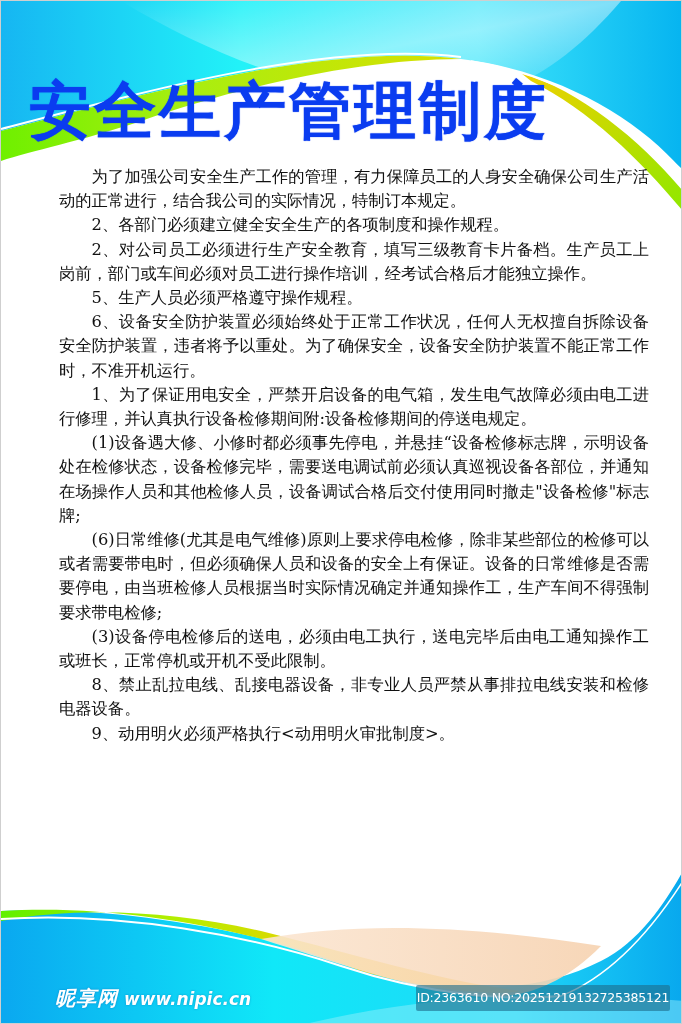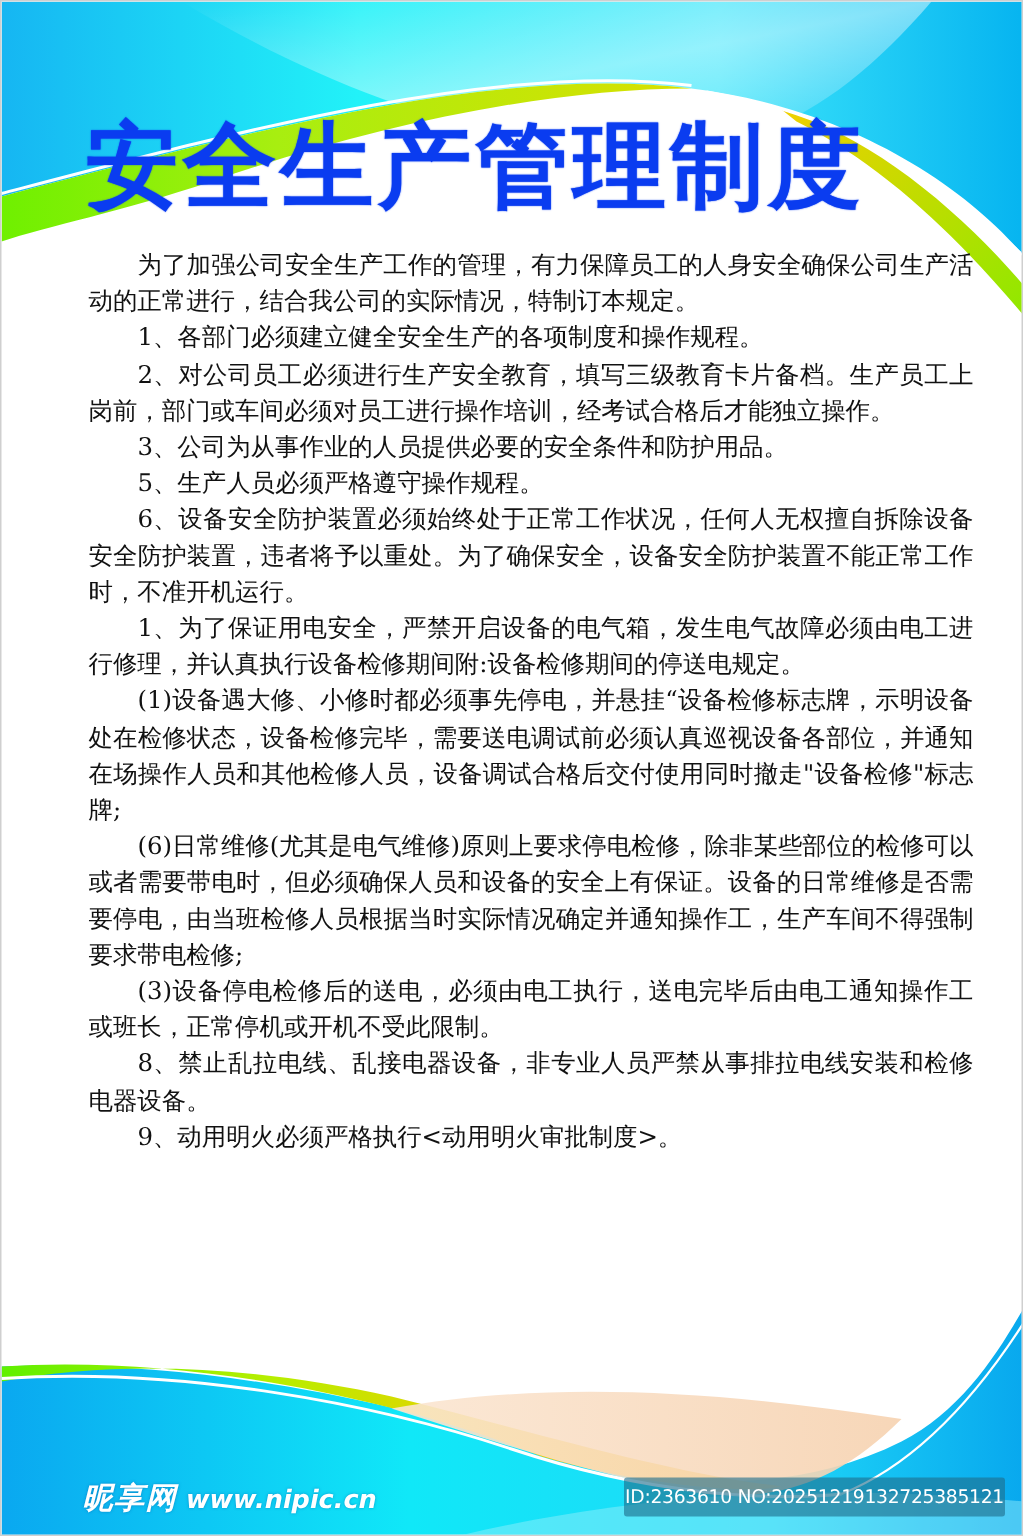--- a/index.html
+++ b/index.html
@@ -8,21 +8,21 @@
       background: #ffffff;
       font-family: "DejaVu Serif", "Liberation Serif", serif;
     }
     .poster {
       position: absolute; left: 0; top: 0; width: 682px; height: 1024px;
       border: 1px solid #cfcfcf; box-sizing: border-box; overflow: hidden;
       background: #ffffff;
     }
     .bg-svg { position: absolute; left: 0; top: 0; width: 682px; height: 1024px; }
     .title {
-      position: absolute; left: 0; top: 70px; width: 576px; text-align: right;
+      position: absolute; left: 0; top: 70px; width: 576px; text-align: center;
       font-family: "DejaVu Sans", "Liberation Sans", sans-serif;
       font-weight: bold; font-size: 62px; letter-spacing: 3px;
       color: #0a3cf0; line-height: 80px;
       text-shadow: 0 0 1px #0a3cf0;
     }
     .body-text {
       position: absolute; left: 48px; top: 164px; width: 590px;
       font-size: 16.3px; line-height: 24.2px; color: #111; margin-left: 10px;
     }
     .body-text p { margin: 0; text-indent: 2em; text-align: justify; }
@@ -99,23 +99,22 @@
     <path d="M260,938 C360,920 470,925 600,945 C560,985 520,1000 470,995 C400,985 330,960 260,938 Z" fill="url(#peach)"></path>
     <path d="M0,918 C120,910 250,935 340,965 C430,995 510,1000 560,995" fill="none" stroke="#ffffff" stroke-width="2"></path>
     <path d="M560,995 C610,975 650,930 682,880" fill="none" stroke="#ffffff" stroke-width="1.5"></path>
     <path d="M300,1024 C400,1000 520,985 682,1000 V1024 Z" fill="#9ef0fb" fill-opacity="0.45"></path>
   </svg>
 
   <div class="title">安全生产管理制度</div>
 
   <div class="body-text">
     <p>为了加强公司安全生产工作的管理，有力保障员工的人身安全确保公司生产活动的正常进行，结合我公司的实际情况，特制订本规定。</p>
-    <p>1、各部门必须建立健全安全生产的各项制度和操作规程。</p>
+    <p>2、各部门必须建立健全安全生产的各项制度和操作规程。</p>
     <p>2、对公司员工必须进行生产安全教育，填写三级教育卡片备档。生产员工上岗前，部门或车间必须对员工进行操作培训，经考试合格后才能独立操作。</p>
-    <p>3、公司为从事作业的人员提供必要的安全条件和防护用品。</p>
     <p>5、生产人员必须严格遵守操作规程。</p>
     <p>6、设备安全防护装置必须始终处于正常工作状况，任何人无权擅自拆除设备安全防护装置，违者将予以重处。为了确保安全，设备安全防护装置不能正常工作时，不准开机运行。</p>
     <p>1、为了保证用电安全，严禁开启设备的电气箱，发生电气故障必须由电工进行修理，并认真执行设备检修期间附:设备检修期间的停送电规定。</p>
     <p>(1)设备遇大修、小修时都必须事先停电，并悬挂“设备检修标志牌，示明设备处在检修状态，设备检修完毕，需要送电调试前必须认真巡视设备各部位，并通知在场操作人员和其他检修人员，设备调试合格后交付使用同时撤走"设备检修"标志牌;</p>
     <p>(6)日常维修(尤其是电气维修)原则上要求停电检修，除非某些部位的检修可以或者需要带电时，但必须确保人员和设备的安全上有保证。设备的日常维修是否需要停电，由当班检修人员根据当时实际情况确定并通知操作工，生产车间不得强制要求带电检修;</p>
     <p>(3)设备停电检修后的送电，必须由电工执行，送电完毕后由电工通知操作工或班长，正常停机或开机不受此限制。</p>
     <p>8、禁止乱拉电线、乱接电器设备，非专业人员严禁从事排拉电线安装和检修电器设备。</p>
     <p>9、动用明火必须严格执行&lt;动用明火审批制度&gt;。</p>
   </div>
 

